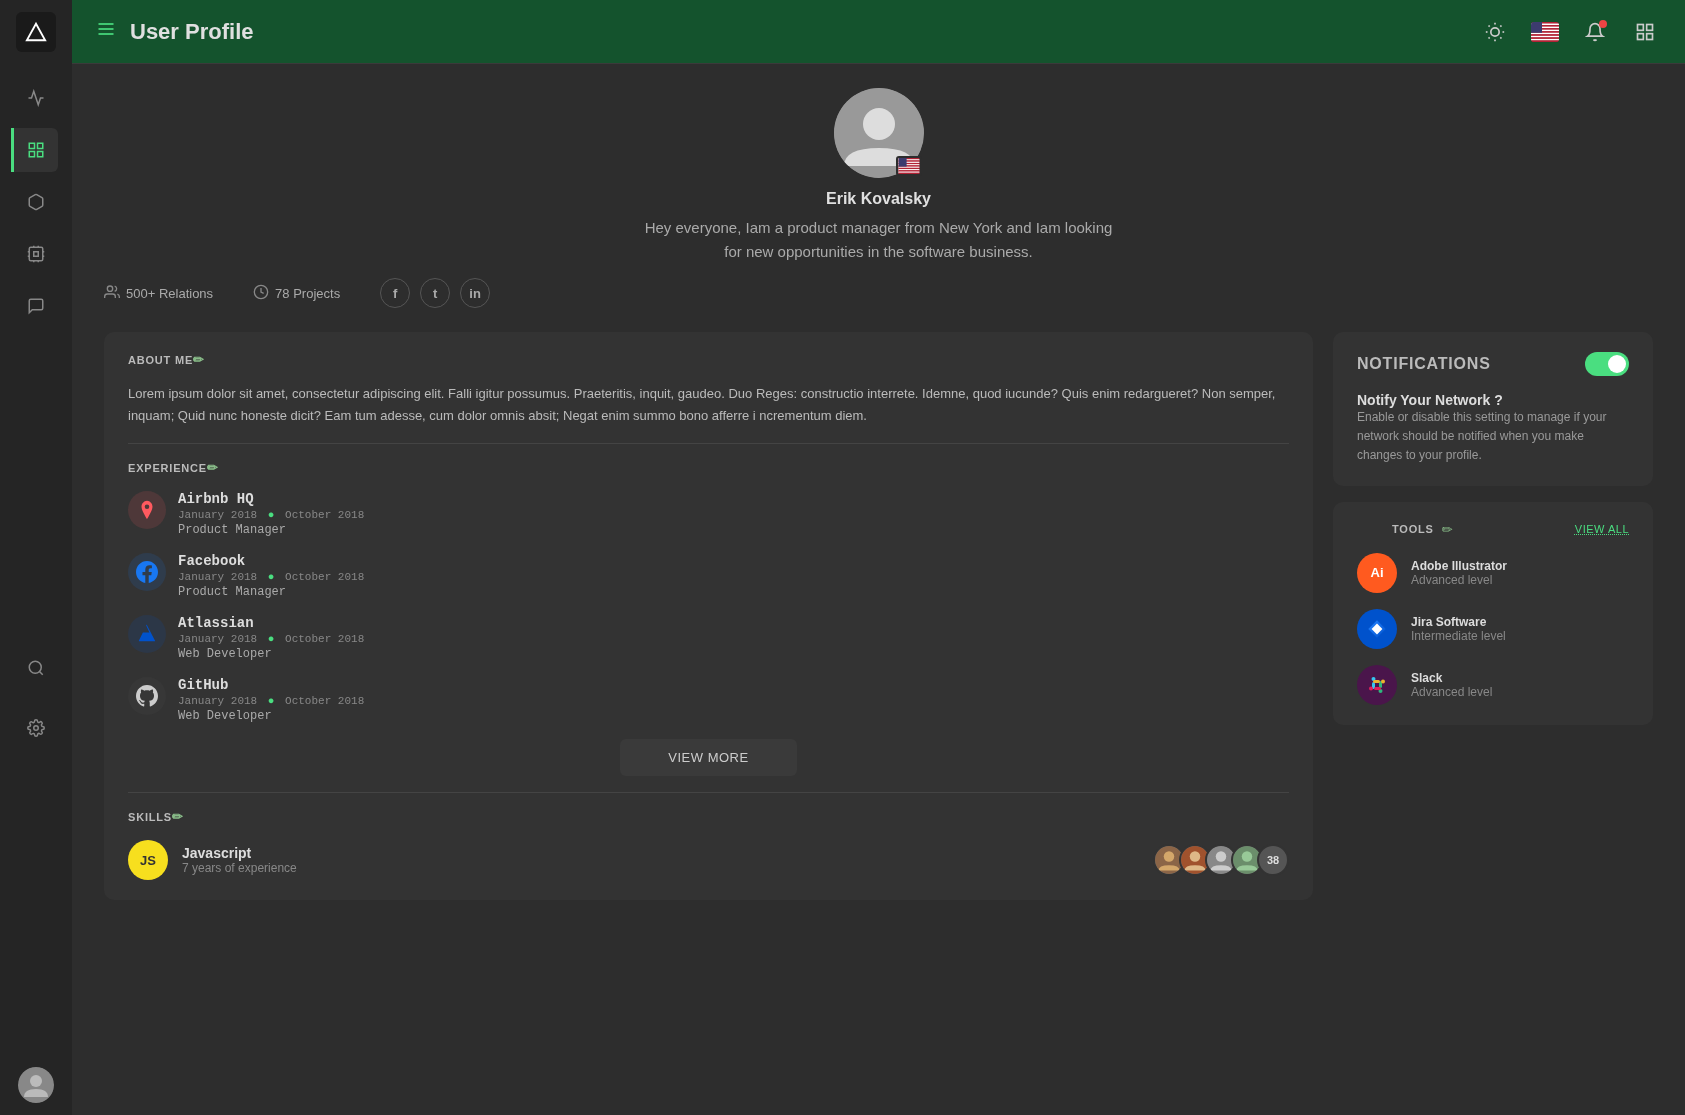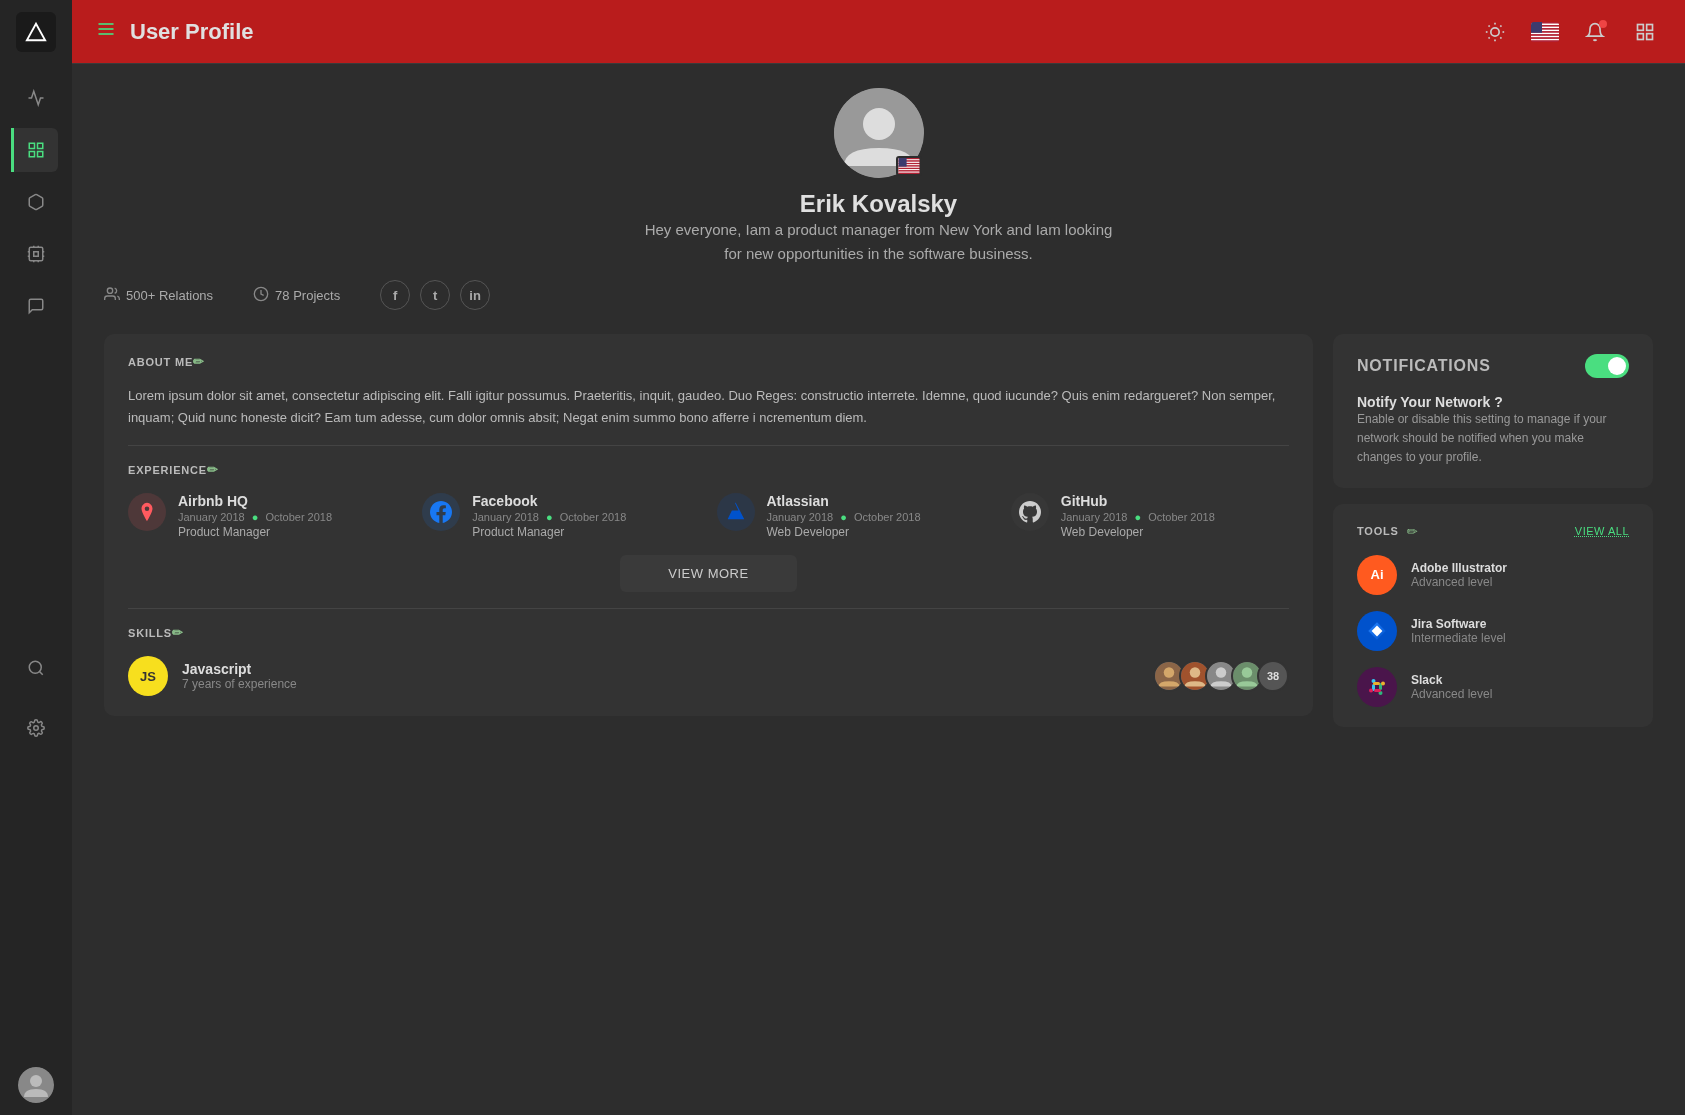--- a/index.html
+++ b/index.html
@@ -72,21 +72,21 @@
     .main {
       flex: 1;
       display: flex;
       flex-direction: column;
       overflow: hidden;
     }
 
     
     .header {
       height: 64px;
-      background: #b91c1c;
+      background: #14532d;
       display: flex;
       align-items: center;
       padding: 12px 24px;
       border-bottom: 1px solid #3a3a3a;
       flex-shrink: 0;
     }
     .header-menu-icon {
       color: #4ade80;
       margin-right: 14px;
       font-size: 18px;
@@ -161,24 +161,24 @@
       position: absolute;
       bottom: 2px;
       right: 2px;
       width: 26px;
       height: 20px;
       border-radius: 3px;
       overflow: hidden;
       border: 2px solid #2d2d2d;
     }
     .profile-name {
-      font-size: 24px;
+      font-size: 16px;
       font-weight: 600;
       color: #e0e0e0;
-      margin-bottom: 0;
+      margin-bottom: 8px;
     }
     .profile-bio {
       color: #aaa;
       font-size: 15px;
       max-width: 480px;
       margin: 0 auto 14px;
       line-height: 1.6;
     }
     .profile-stats {
       display: flex;
@@ -246,22 +246,23 @@
     }
     .about-text {
       color: #bbb;
       line-height: 1.7;
       font-size: 13px;
     }
 
     
     .experience-grid {
       display: grid;
-      grid-template-columns: 1fr 1fr 1fr 1fr;
+      grid-template-columns: 1fr;
       gap: 16px;
+      font-family: Liberation Mono, monospace;
     }
     .exp-item {
       display: flex;
       align-items: flex-start;
       gap: 12px;
     }
     .exp-logo {
       width: 38px;
       height: 38px;
       border-radius: 50%;
@@ -403,20 +404,21 @@
     .tools-card {
       background: #333;
       border-radius: 10px;
       padding: 20px 24px;
     }
     .tools-header {
       display: flex;
       align-items: center;
       justify-content: space-between;
       margin-bottom: 16px;
+      margin-left: 35px;
     }
     .tools-title-wrap {
       display: flex;
       align-items: center;
       gap: 8px;
     }
     .tools-title {
       font-size: 11px;
       font-weight: 700;
       letter-spacing: 0.8px;

